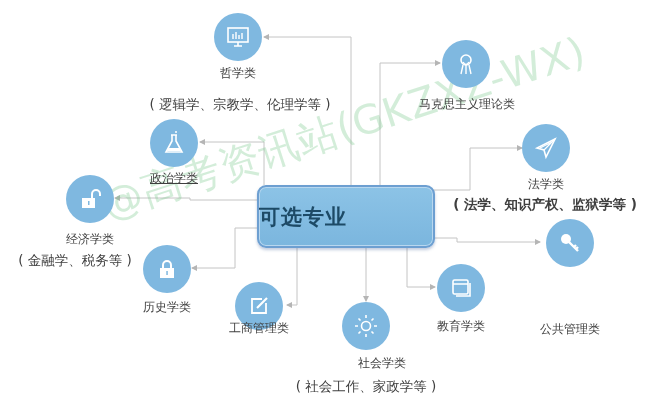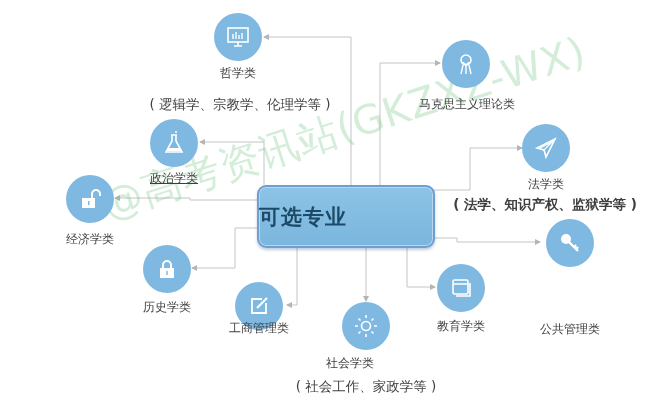--- a/index.html
+++ b/index.html
@@ -119,20 +119,21 @@
   <div class="label sub" style="left:432px;top:195px;width:226px;font-weight:bold;">( 法学、知识产权、监狱学等 )</div>
 
   <div class="node-circle" style="left:66px;top:175px;">
     <svg viewBox="0 0 28 28">
       <rect x="6" y="13" width="13" height="10" fill="#fff"></rect>
       <path d="M16 13 V9 A4 4 0 0 1 24 9 V11" fill="none" stroke="#fff" stroke-width="2"></path>
       <rect x="12" y="16" width="1.5" height="4" fill="#7fb8e0"></rect>
     </svg>
   </div>
   <div class="label" style="left:40px;top:230px;width:100px;">经济学类</div>
+  <div class="label sub" style="left:0px;top:251px;width:150px;">( 金融学、税务等 )</div>
 
   <div class="node-circle" style="left:546px;top:219px;">
     <svg viewBox="0 0 28 28">
       <circle cx="10" cy="10" r="5" fill="#fff"></circle>
       <path d="M13 13 L22 22 M18 18 L20 16 M20 20 L22 18" stroke="#fff" stroke-width="2.4"></path>
     </svg>
   </div>
   <div class="label" style="left:530px;top:272px;width:80px;margin-top:48px;">公共管理类</div>
 
   <div class="node-circle" style="left:143px;top:245px;">
@@ -159,16 +160,16 @@
     </svg>
   </div>
   <div class="label" style="left:422px;top:317px;width:78px;">教育学类</div>
 
   <div class="node-circle" style="left:342px;top:302px;">
     <svg viewBox="0 0 28 28">
       <circle cx="14" cy="14" r="4.5" fill="none" stroke="#fff" stroke-width="1.6"></circle>
       <path d="M14 3 V6 M14 22 V25 M3 14 H6 M22 14 H25 M6.5 6.5 L8.5 8.5 M19.5 19.5 L21.5 21.5 M6.5 21.5 L8.5 19.5 M19.5 8.5 L21.5 6.5" stroke="#fff" stroke-width="1.6"></path>
     </svg>
   </div>
-  <div class="label" style="left:310px;top:354px;width:80px;">社会学类</div>
+  <div class="label" style="left:326px;top:354px;width:80px;text-align:right;">社会学类</div>
   <div class="label sub" style="left:270px;top:377px;width:192px;">( 社会工作、家政学等 )</div>
 
 </div>
 
 </body></html>

